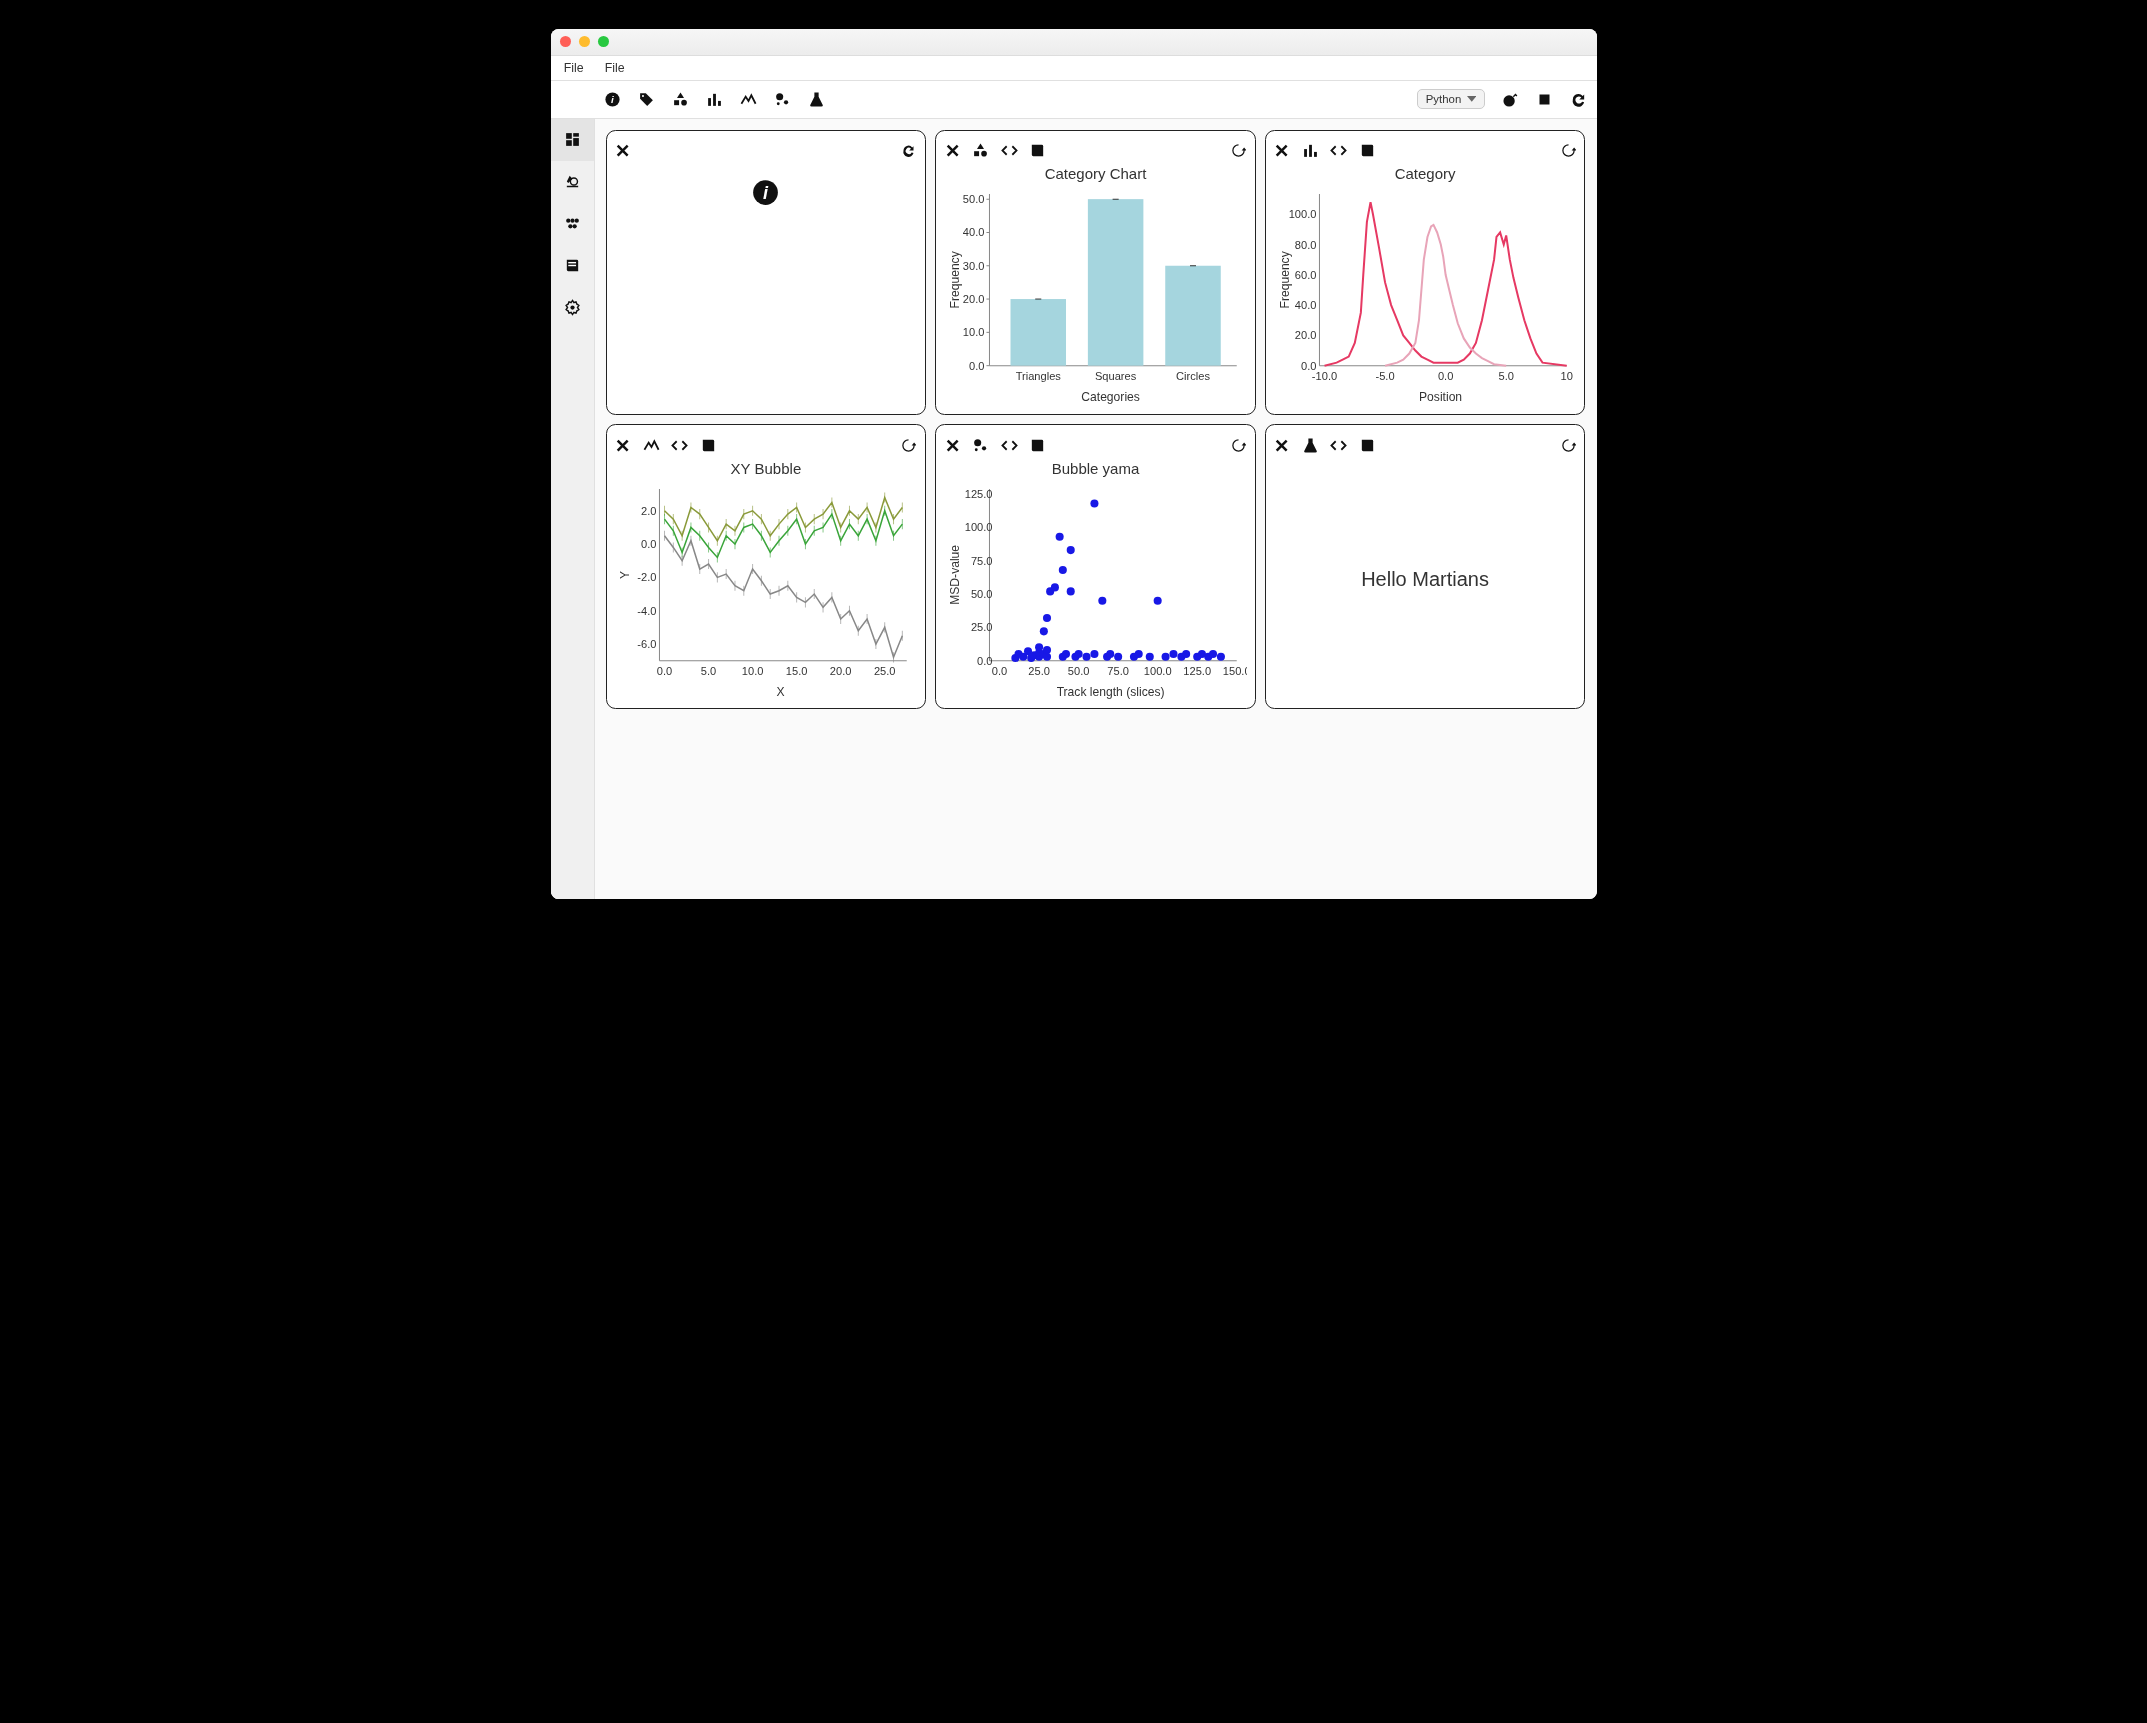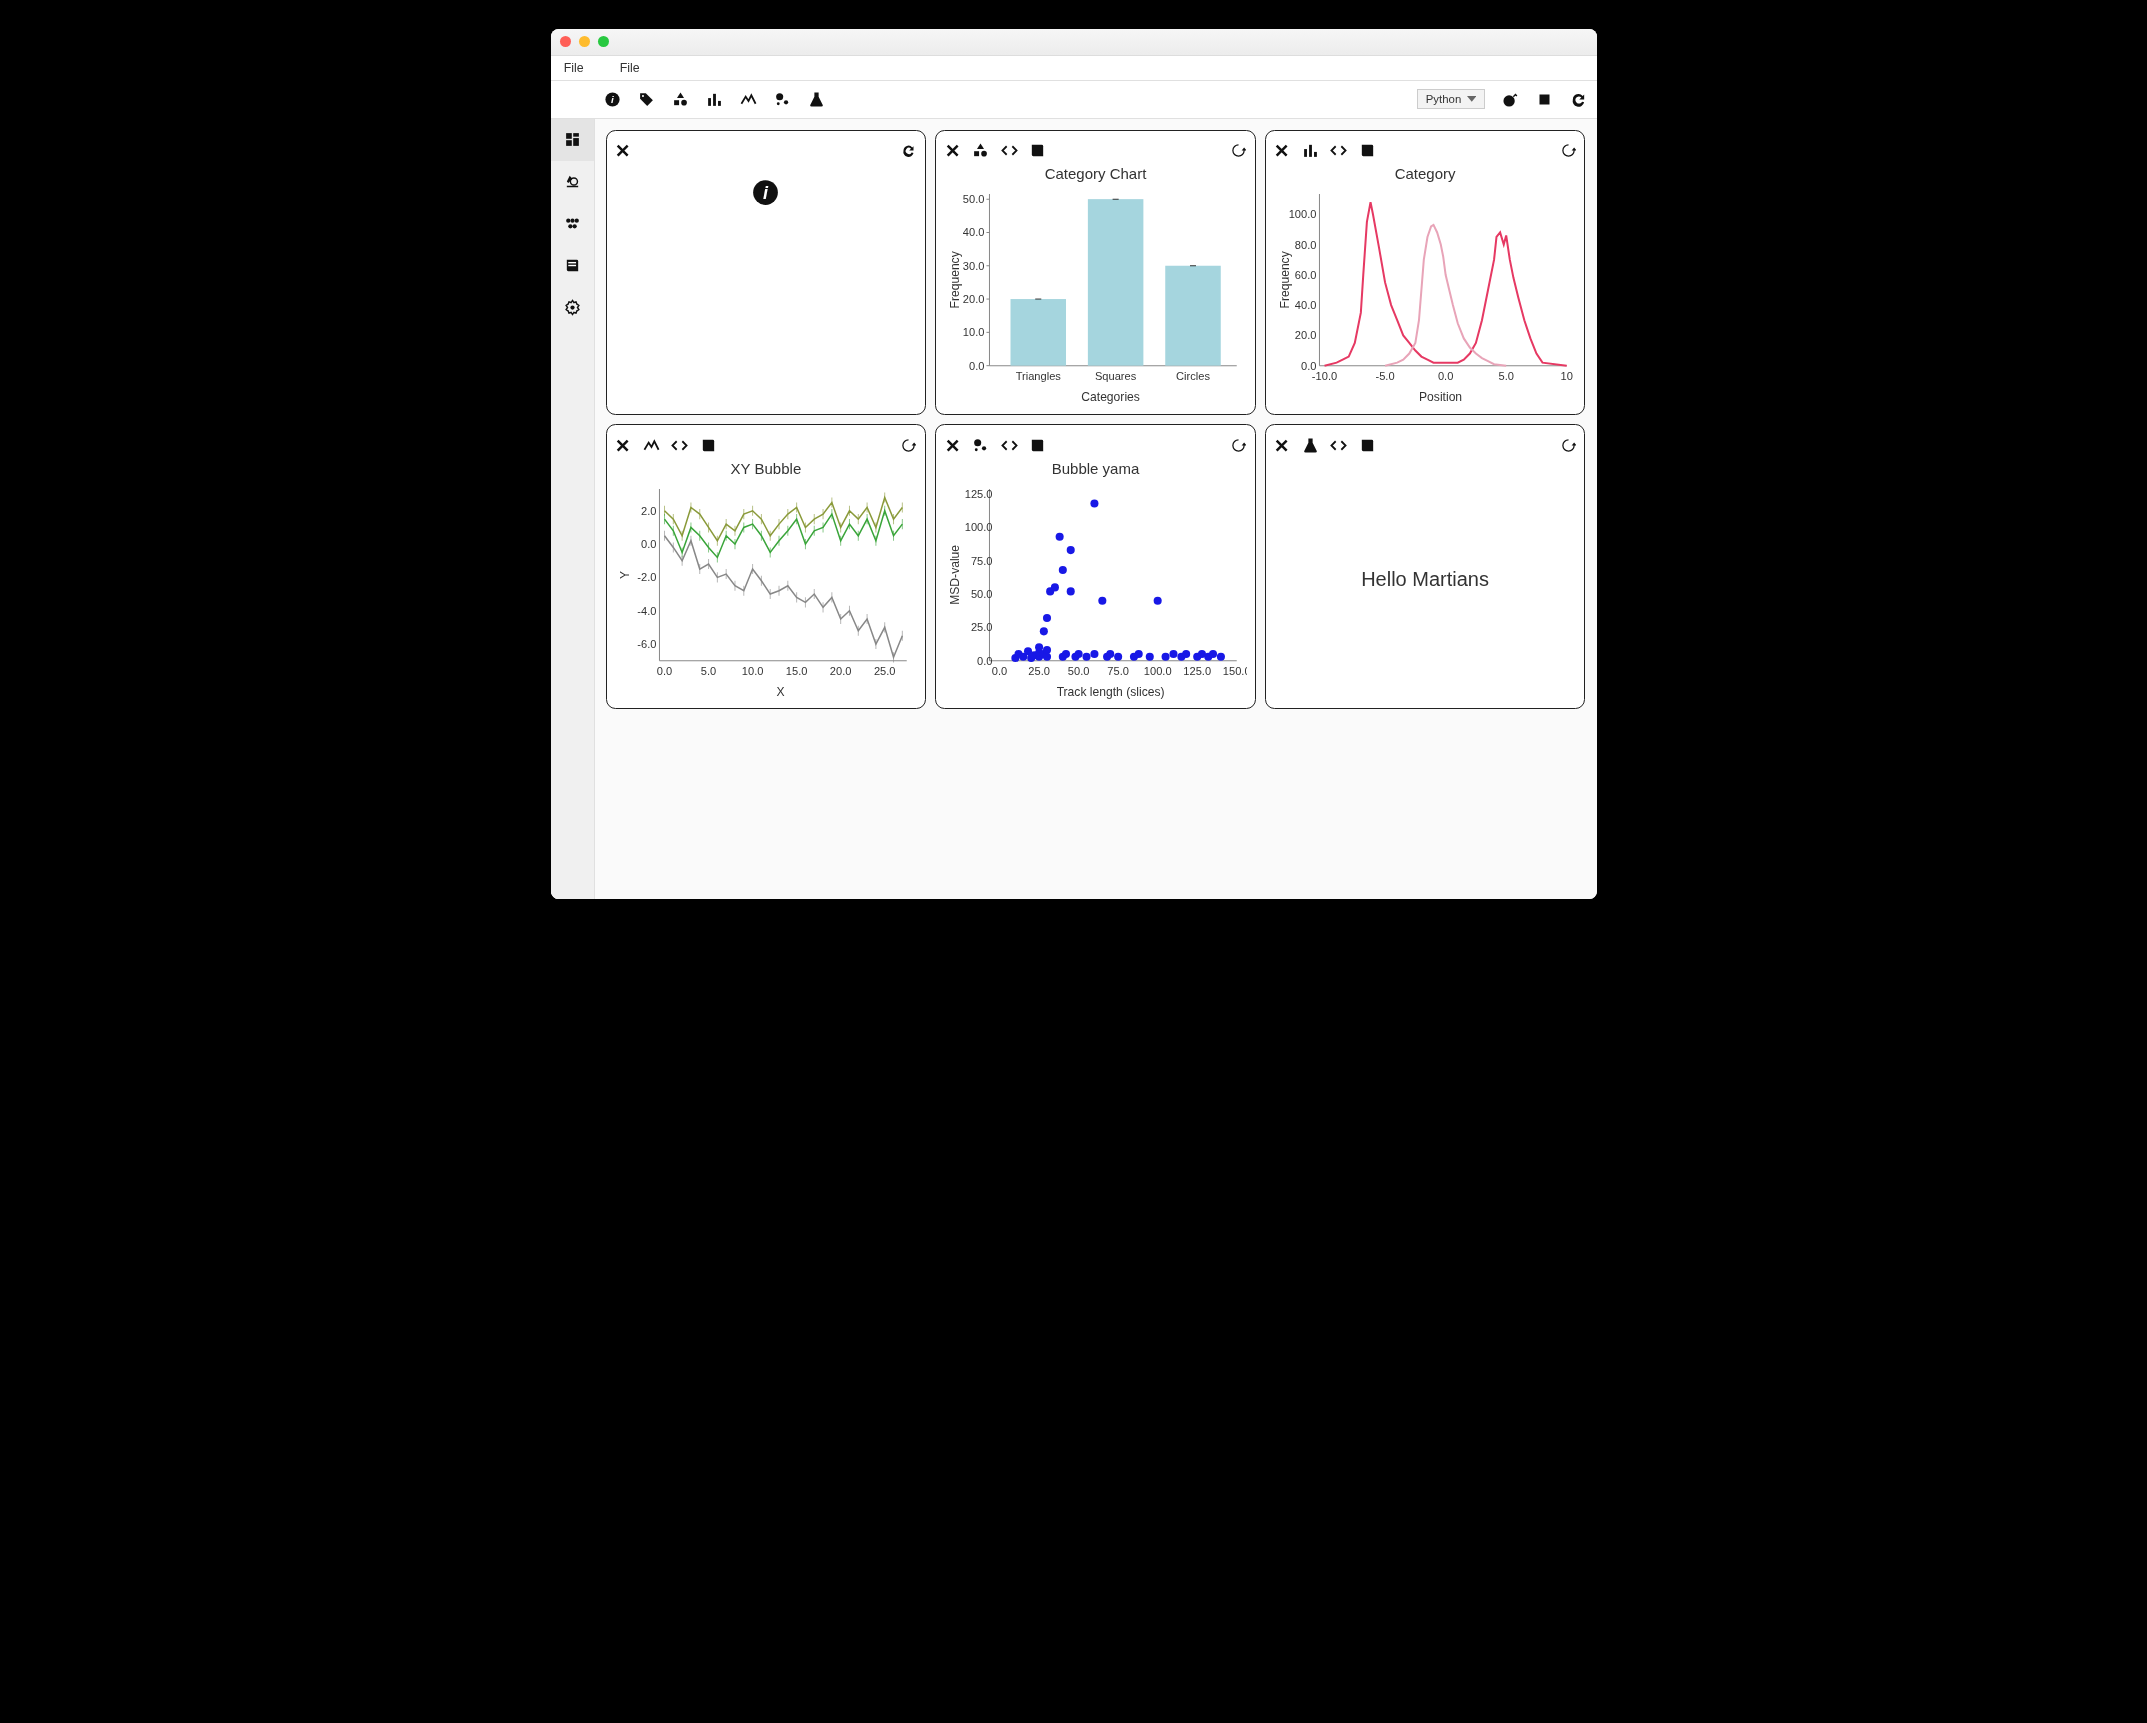--- a/index.html
+++ b/index.html
@@ -3,26 +3,26 @@
 <meta charset="utf-8">
 <style>
 * { box-sizing: border-box; margin: 0; padding: 0; }
 body { background: #000; font-family: -apple-system, "Helvetica Neue", Arial, sans-serif; font-size: 12.4px; color: #333; display: flex; align-items: flex-start; justify-content: center; padding: 28.5px 0; }
 .window { width: 1046px; background: #f6f6f6; border-radius: 7.6px; box-shadow: 0 19px 57px rgba(0,0,0,0.5); overflow: hidden; }
 .titlebar { height: 27px; background: linear-gradient(#f6f6f6, #ececec); display: flex; align-items: center; padding: 0 9.5px; gap: 7.6px; border-bottom: 1px solid #ddd; }
 .tl-dot { width: 11.4px; height: 11.4px; border-radius: 50%; }
 .tl-red { background: #ff5f57; }
 .tl-yellow { background: #febc2e; }
 .tl-green { background: #28c840; }
-.menubar { height: 25px; background: #fff; border-bottom: 1px solid #e0e0e0; display: flex; align-items: center; padding: 0 13.3px; gap: 36px; font-size: 12.4px; }
+.menubar { height: 25px; background: #fff; border-bottom: 1px solid #e0e0e0; display: flex; align-items: center; padding: 0 13.3px; gap: 21px; font-size: 12.4px; }
 .menubar span { cursor: default; }
 .toolbar { height: 38px; background: #fff; border-bottom: 1px solid #e0e0e0; display: flex; align-items: center; padding: 0 9.5px 0 53px; gap: 17px; }
 .toolbar .spacer { flex: 1; }
 .tb-icon { width: 17px; height: 17px; display: flex; align-items: center; justify-content: center; cursor: pointer; }
-.lang-select { display: flex; align-items: center; gap: 5.7px; background: #f3f3f3; border: 1px solid #ccc; border-radius: 0; padding: 2.9px 7.6px; font-size: 11.4px; cursor: pointer; }
+.lang-select { display: flex; align-items: center; gap: 5.7px; background: #f3f3f3; border: 1px solid #ccc; border-radius: 5px; padding: 2.9px 7.6px; font-size: 11.4px; cursor: pointer; }
 .body { display: flex; min-height: 780px; background: #fafafa; }
 .sidebar { width: 44px; background: #f0f0f0; border-right: 1px solid #e0e0e0; display: flex; flex-direction: column; align-items: center; padding-top: 0; gap: 0; }
 .sb-item { width: 44px; height: 42px; display: flex; align-items: center; justify-content: center; cursor: pointer; }
 .sb-item.active { background: #e4e4e4; }
 .content { flex: 1; padding: 11.4px; display: grid; grid-template-columns: repeat(3, 1fr); gap: 9.5px; align-content: start; }
 .card { background: #fff; border: 1.9px solid #222; border-radius: 9.5px; padding: 7.6px; height: 285px; display: flex; flex-direction: column; }
 .card-header { display: flex; align-items: center; gap: 11.4px; height: 25px; }
 .card-header .ch-right { margin-left: auto; }
 .ch-icon { width: 17px; height: 17px; display: flex; align-items: center; justify-content: center; cursor: pointer; }
 .card-body { flex: 1; display: flex; flex-direction: column; align-items: center; overflow: hidden; }

